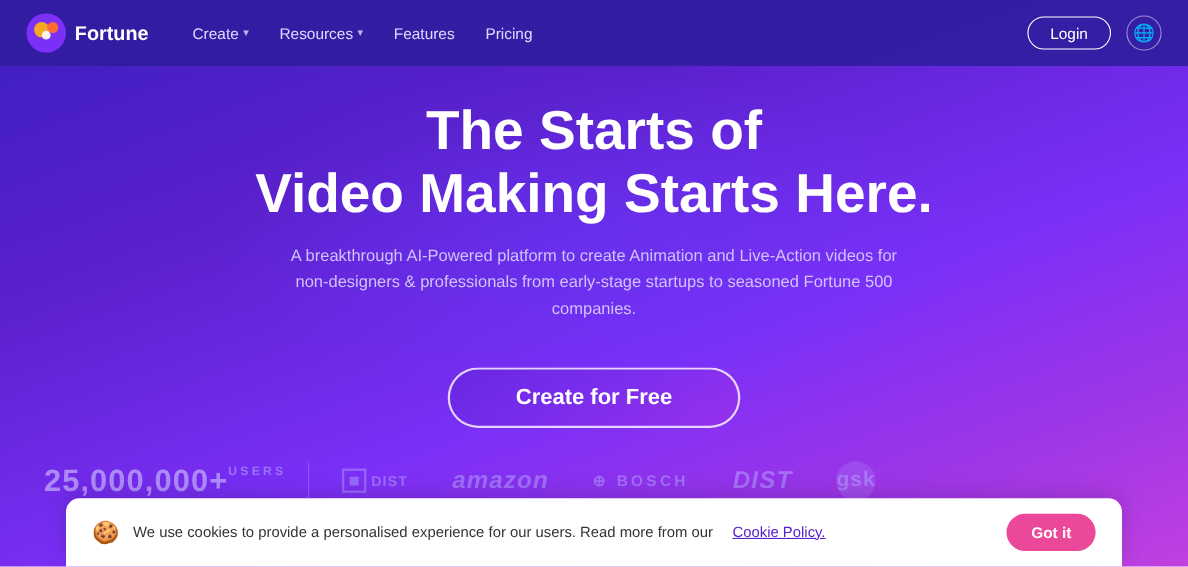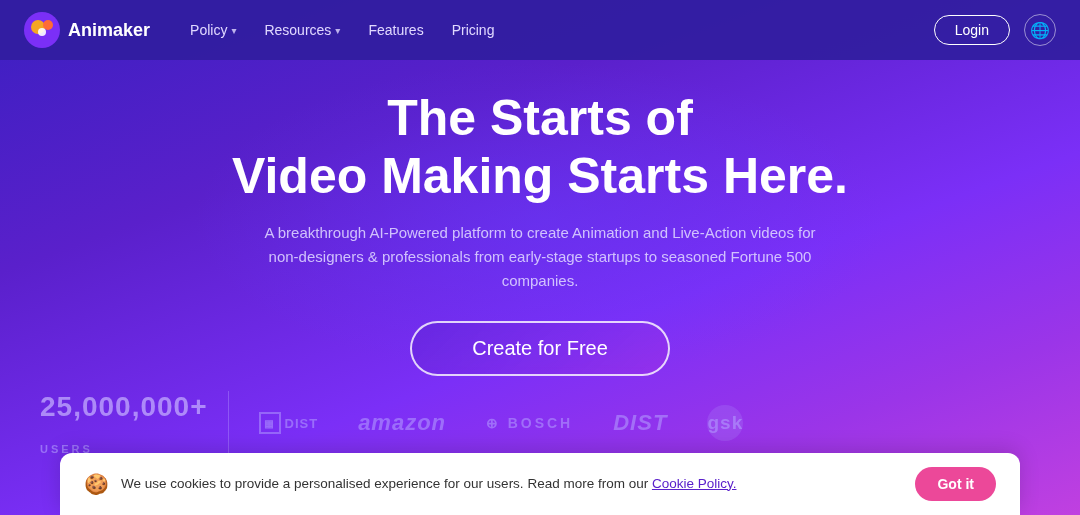--- a/index.html
+++ b/index.html
@@ -124,26 +124,26 @@
       color: rgba(220,210,255,0.9);
       font-size: 15px;
       text-align: center;
       margin-top: 16px;
       max-width: 580px;
       line-height: 1.6;
       position: relative;
       z-index: 2;
     }
     .btn-create {
-      margin-top: 28px;
+      margin-top: 41px;
       background: transparent;
       border: 2px solid rgba(255,255,255,0.8);
       color: #fff;
       font-size: 20px;
-      font-weight: 400;
+      font-weight: 700;
       padding: 14px 60px;
       border-radius: 40px;
       cursor: pointer;
       position: relative;
       z-index: 2;
       background: linear-gradient(135deg, rgba(80,30,200,0.3), rgba(200,50,220,0.2));
       backdrop-filter: blur(4px);
       transition: all 0.2s;
       text-align: right;
     }
@@ -154,39 +154,39 @@
       bottom: 60px;
       left: 0; right: 0;
       display: flex;
       align-items: center;
       padding: 0 40px;
       gap: 0;
       z-index: 5;
     }
     .stat-block {
       display: flex;
-      flex-direction: column;
+      flex-direction: row;
       align-items: flex-start;
       min-width: 160px;
       border-right: 1px solid rgba(180,150,255,0.4);
       padding-right: 20px;
       margin-right: 30px;
     }
     .stat-number {
       color: rgba(200,180,255,0.7);
       font-size: 28px;
       font-weight: 800;
       letter-spacing: 1px;
     }
     .stat-label {
       color: rgba(180,160,255,0.6);
       font-size: 11px;
       font-weight: 700;
       letter-spacing: 3px;
-      margin-top: 20px;
+      margin-top: 2px;
     }
     .brands {
       display: flex;
       align-items: center;
       gap: 40px;
       flex: 1;
     }
     .brand-logo {
       color: rgba(180,160,255,0.55);
       font-size: 16px;
@@ -248,20 +248,21 @@
     .cookie-text {
       flex: 1;
       font-size: 13.5px;
       color: #333;
       line-height: 1.4;
     }
     .cookie-text a {
       color: #5a20cb;
       text-decoration: underline;
       cursor: pointer;
+      margin-left: 14px;
     }
     .btn-got-it {
       background: #ec4899;
       color: #fff;
       border: none;
       padding: 9px 22px;
       border-radius: 20px;
       font-size: 14px;
       font-weight: 700;
       cursor: pointer;
@@ -274,25 +275,25 @@
 <div class="hero">
 
   <nav class="navbar">
     <div class="logo-area">
       <svg class="logo-icon" viewBox="0 0 36 36">
         <circle cx="18" cy="18" r="18" fill="#7b2ff7"></circle>
         <circle cx="14" cy="15" r="7" fill="#f5a623"></circle>
         <circle cx="24" cy="13" r="5" fill="#ff6b35"></circle>
         <circle cx="18" cy="20" r="4" fill="#fff" opacity="0.9"></circle>
       </svg>
-      <span class="logo-text">Animaker</span>
+      <span class="logo-text">Fortune</span>
     </div>
     <div class="nav-links">
       <span class="nav-link">
-        <span>Policy</span>
+        <span>Create</span>
         <span class="chevron">▾</span>
       </span>
       <span class="nav-link">
         <span>Resources</span>
         <span class="chevron">▾</span>
       </span>
       <span class="nav-link">
         <span>Features</span>
       </span>
       <span class="nav-link">

